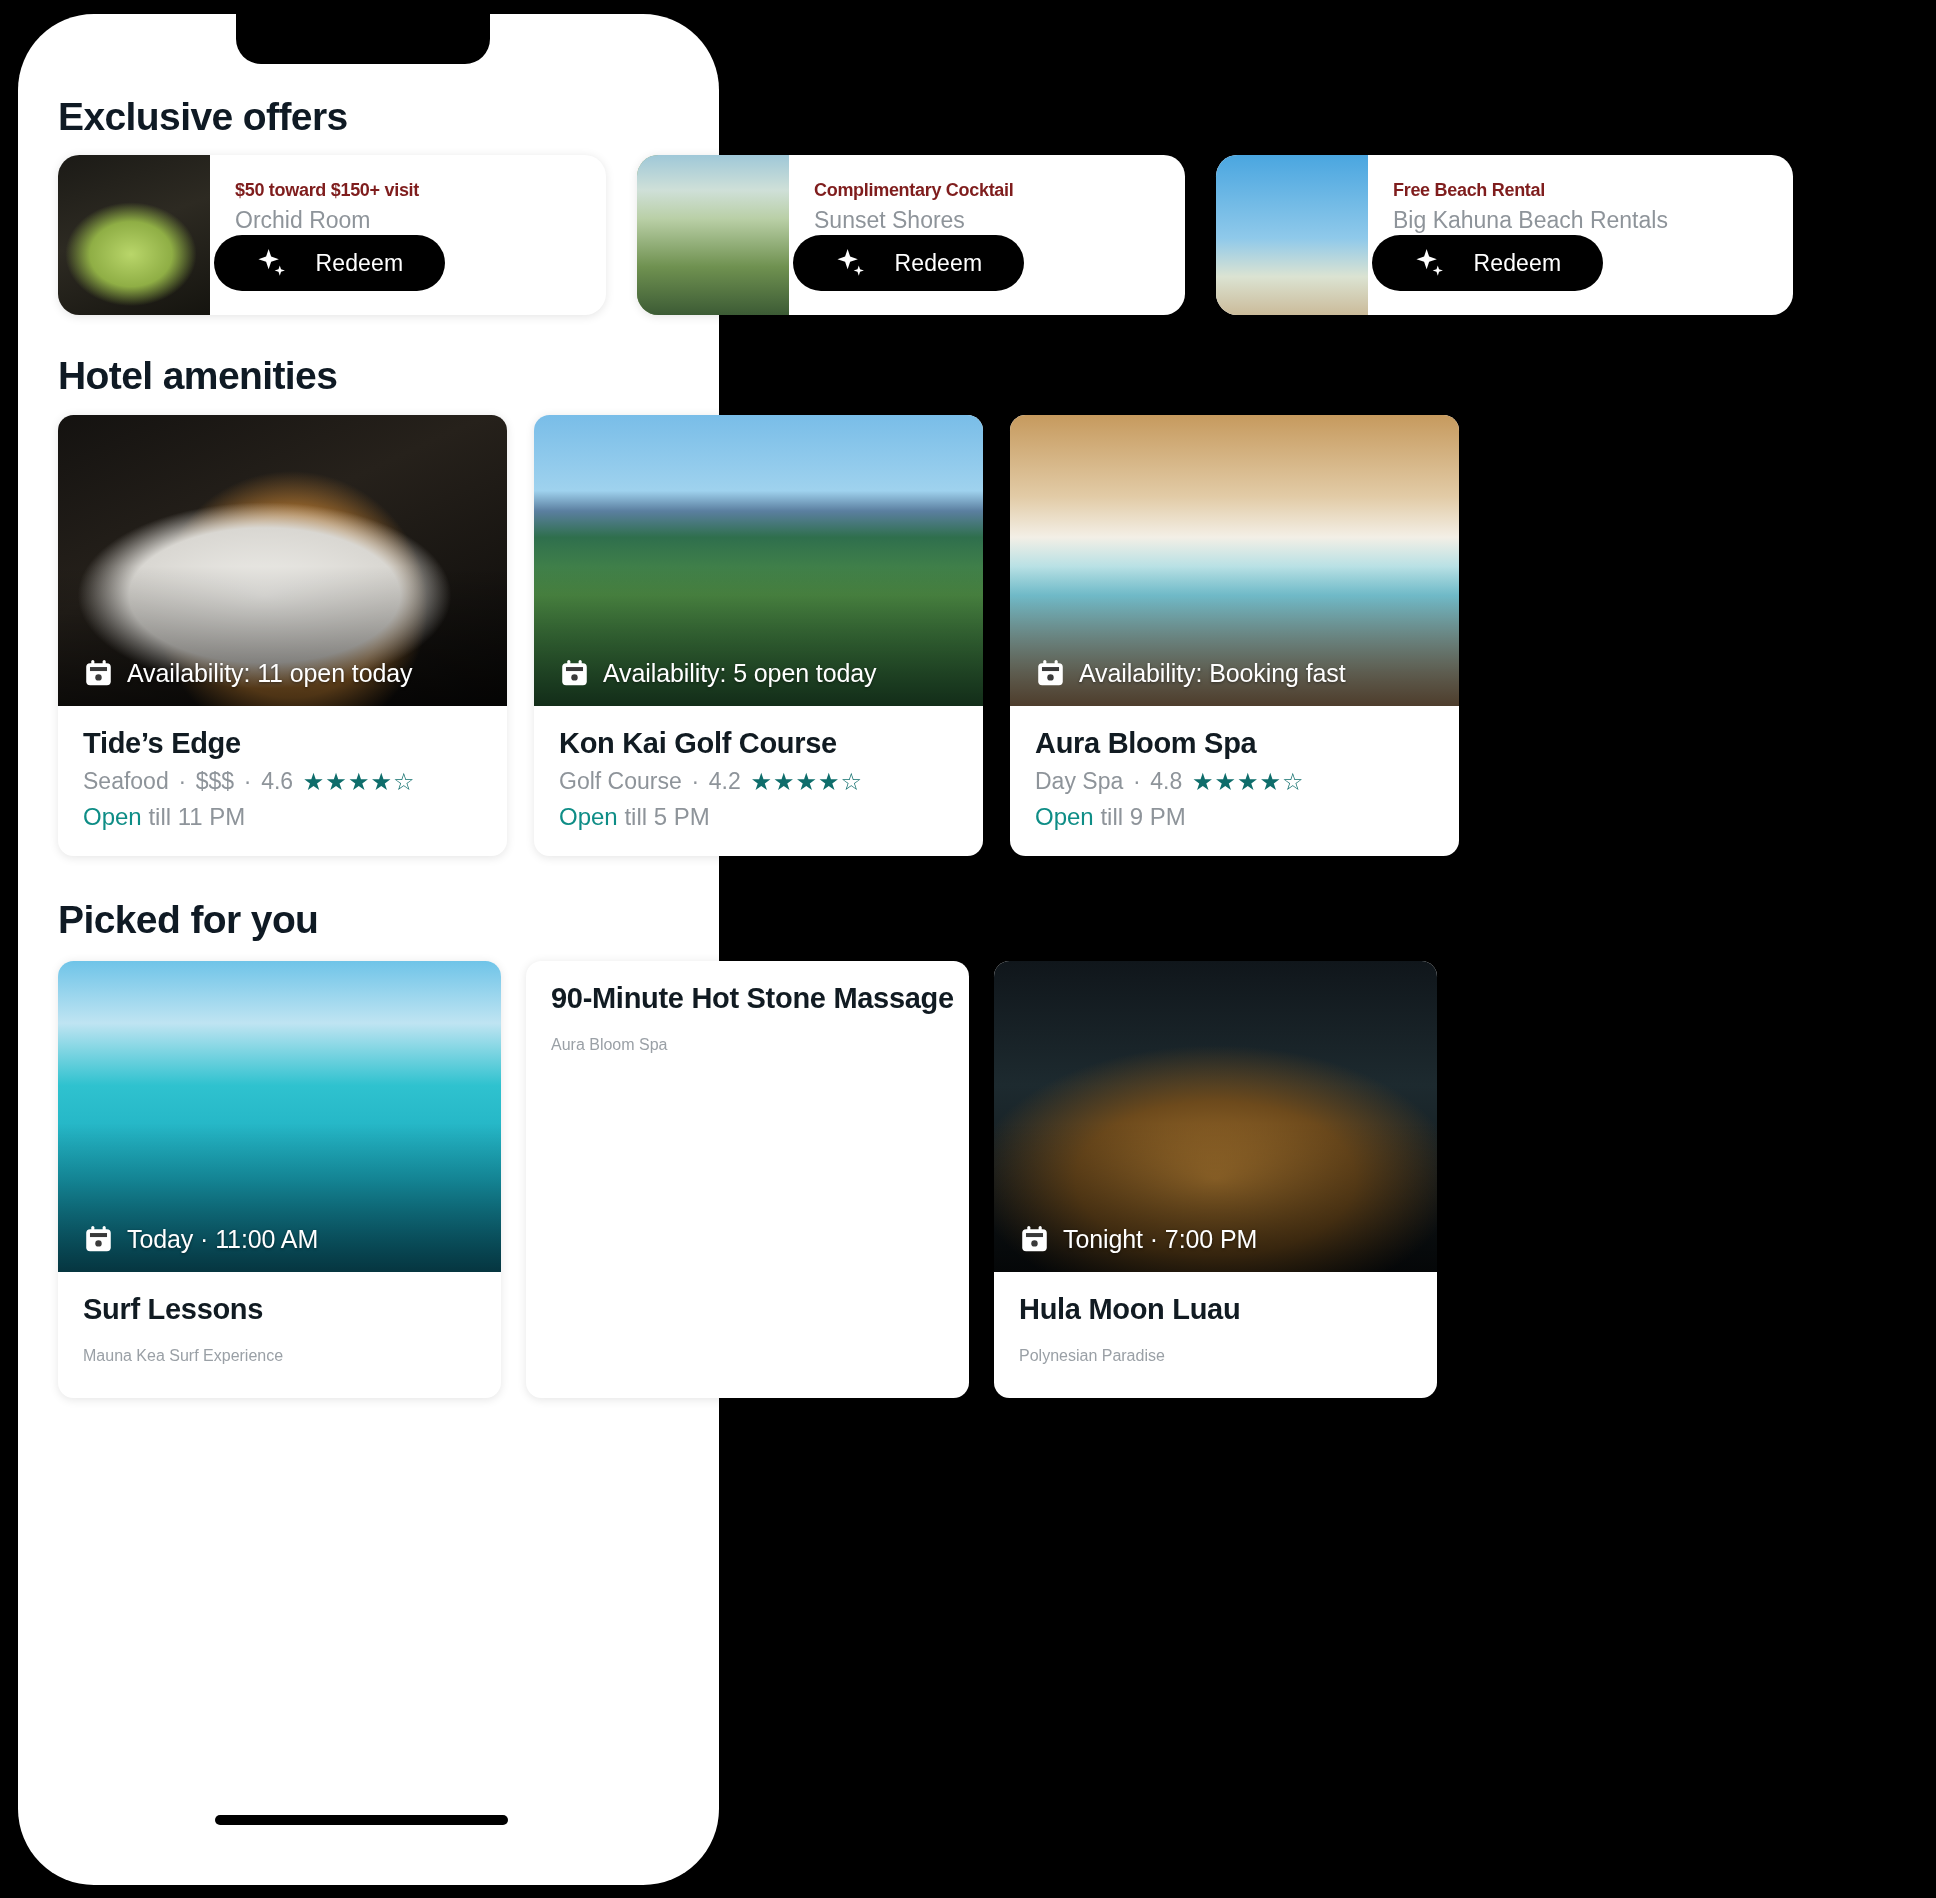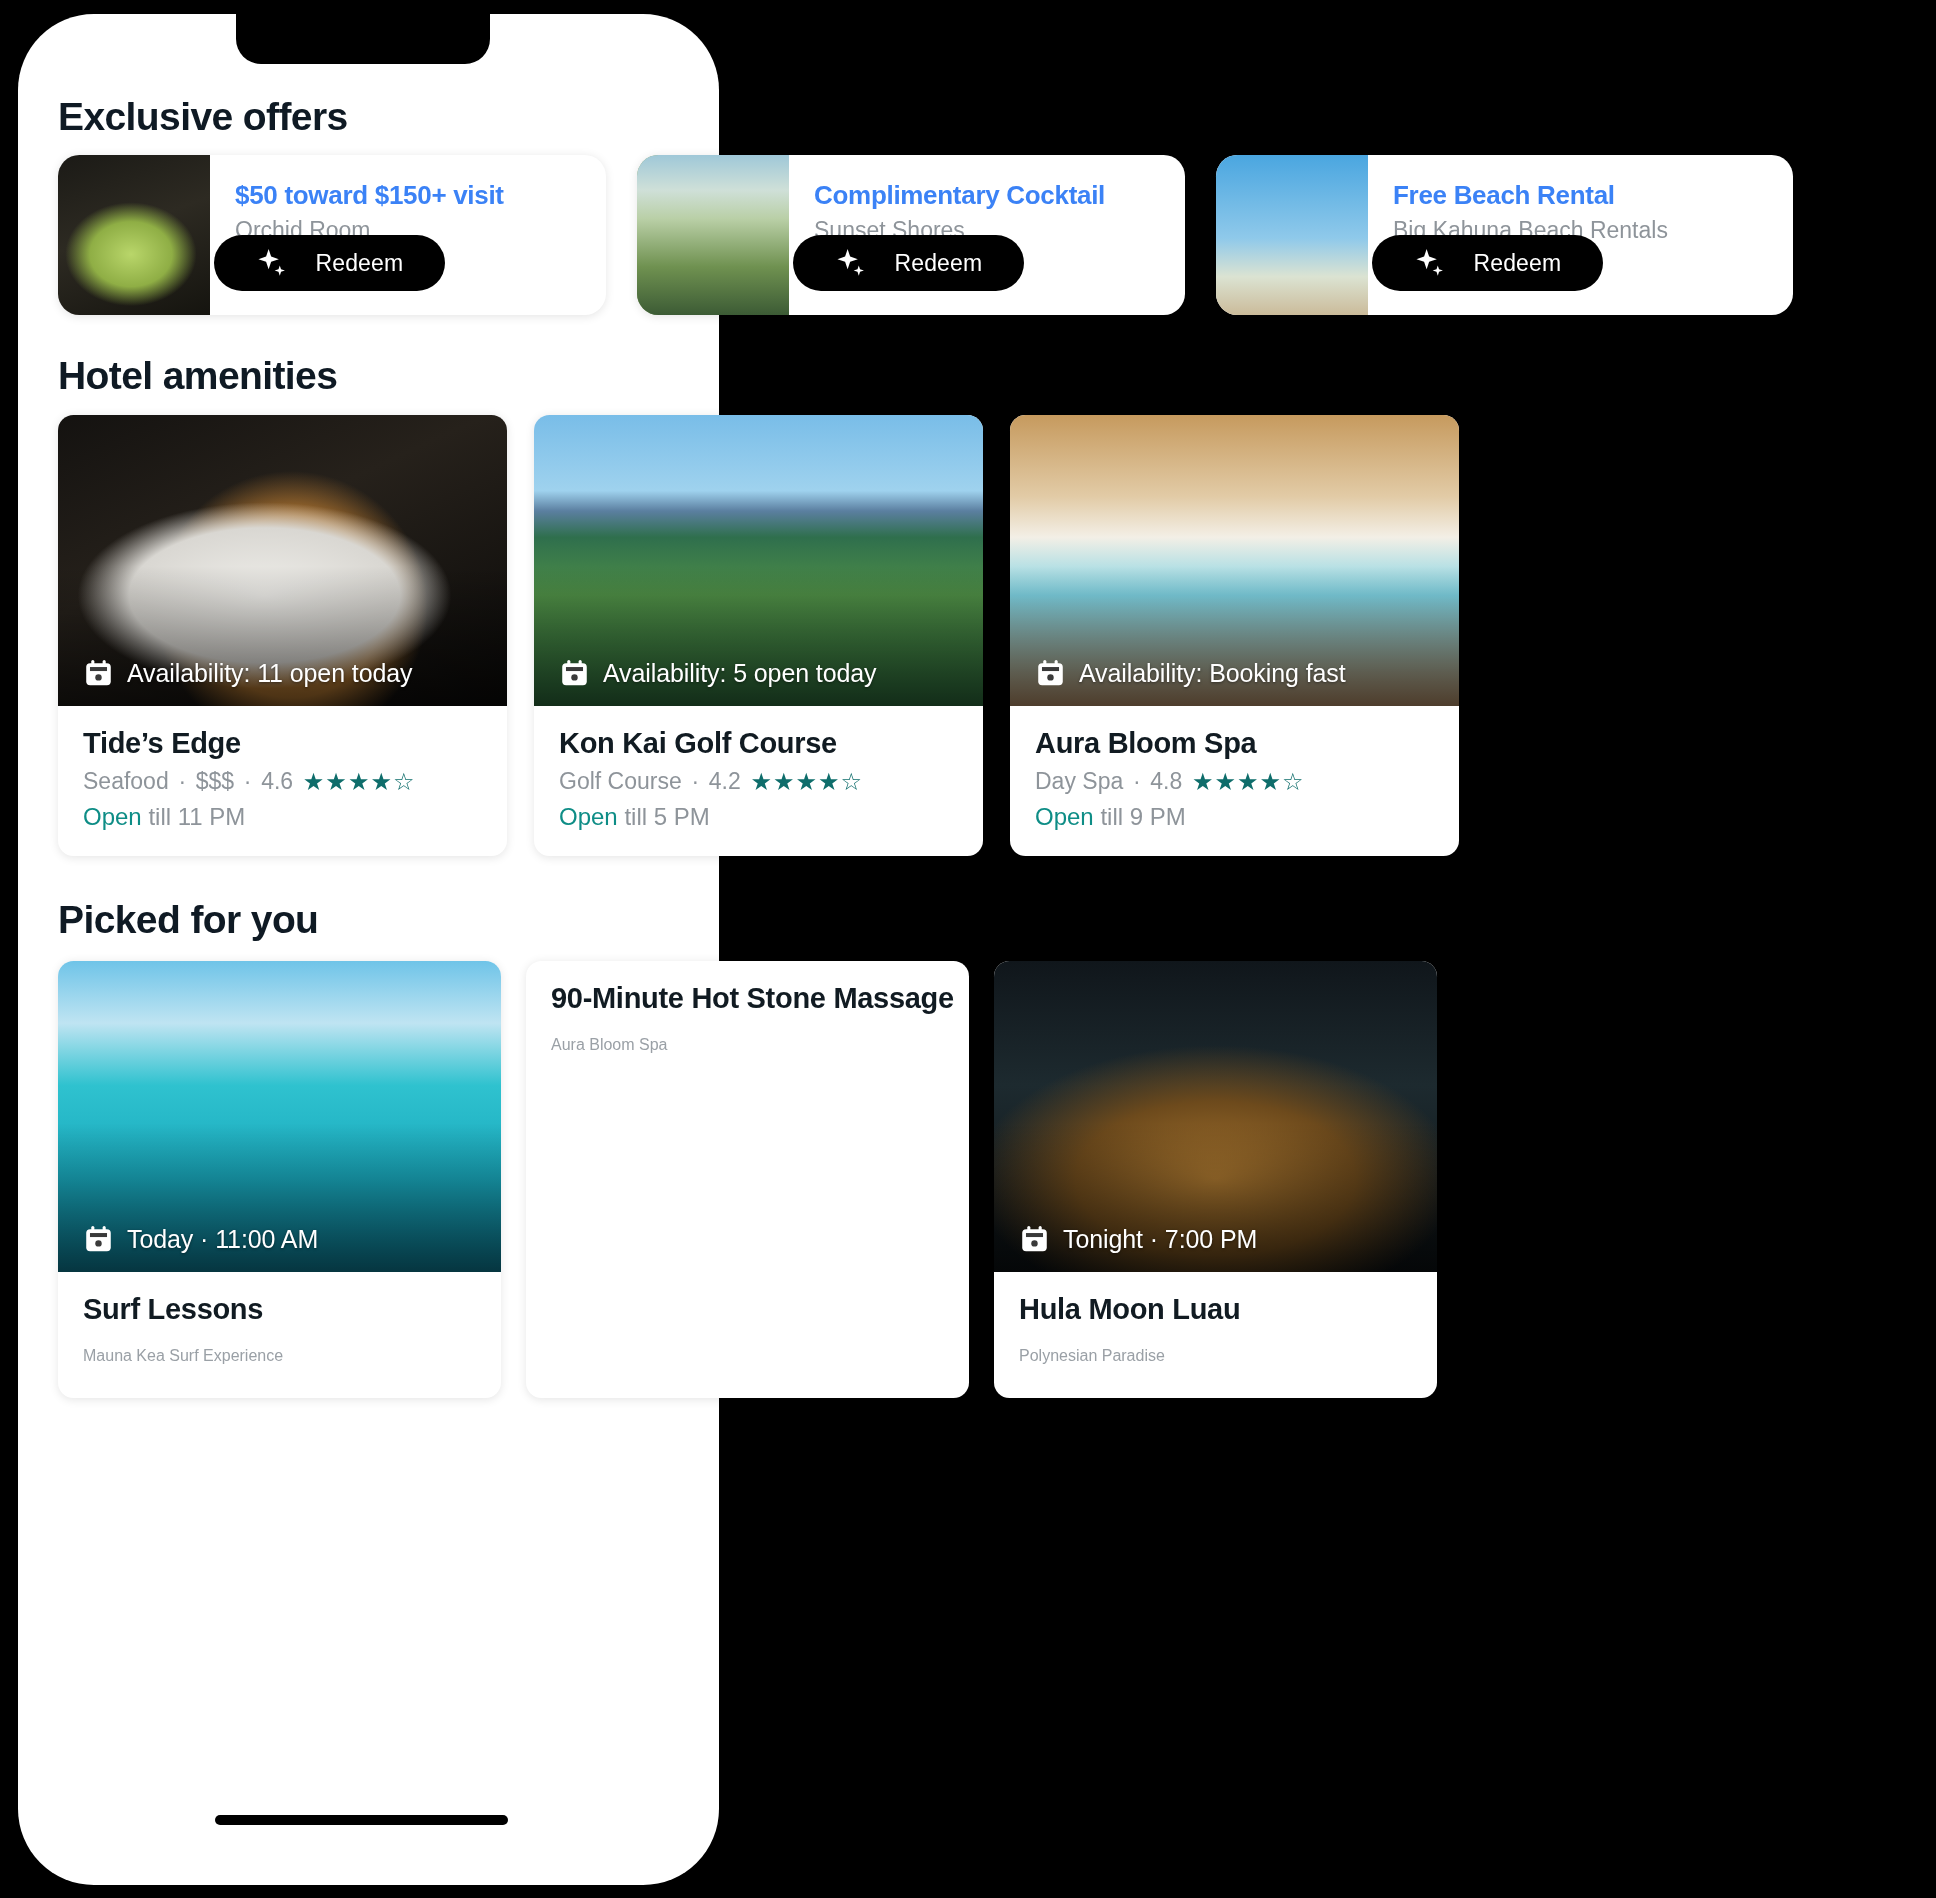--- a/index.html
+++ b/index.html
@@ -79,23 +79,23 @@
     flex:0 0 152px;
     background-size:cover;
     background-position:center;
   }
   .offer-body{
     padding:25px 35px 0 25px;
     position:relative;
     width:394px;
   }
   .offer-title{
-    font-size:26px;
+    font-size:18px;
     font-weight:bold;
-    color:#3b82f6;
+    color:#7f1d1d;
     letter-spacing:-0.3px;
     white-space:nowrap;
   }
   .offer-sub{
     font-size:23px;
     color:#8e949a;
     margin-top:5.8px;
     white-space:nowrap;
   }
   .redeem-btn{

